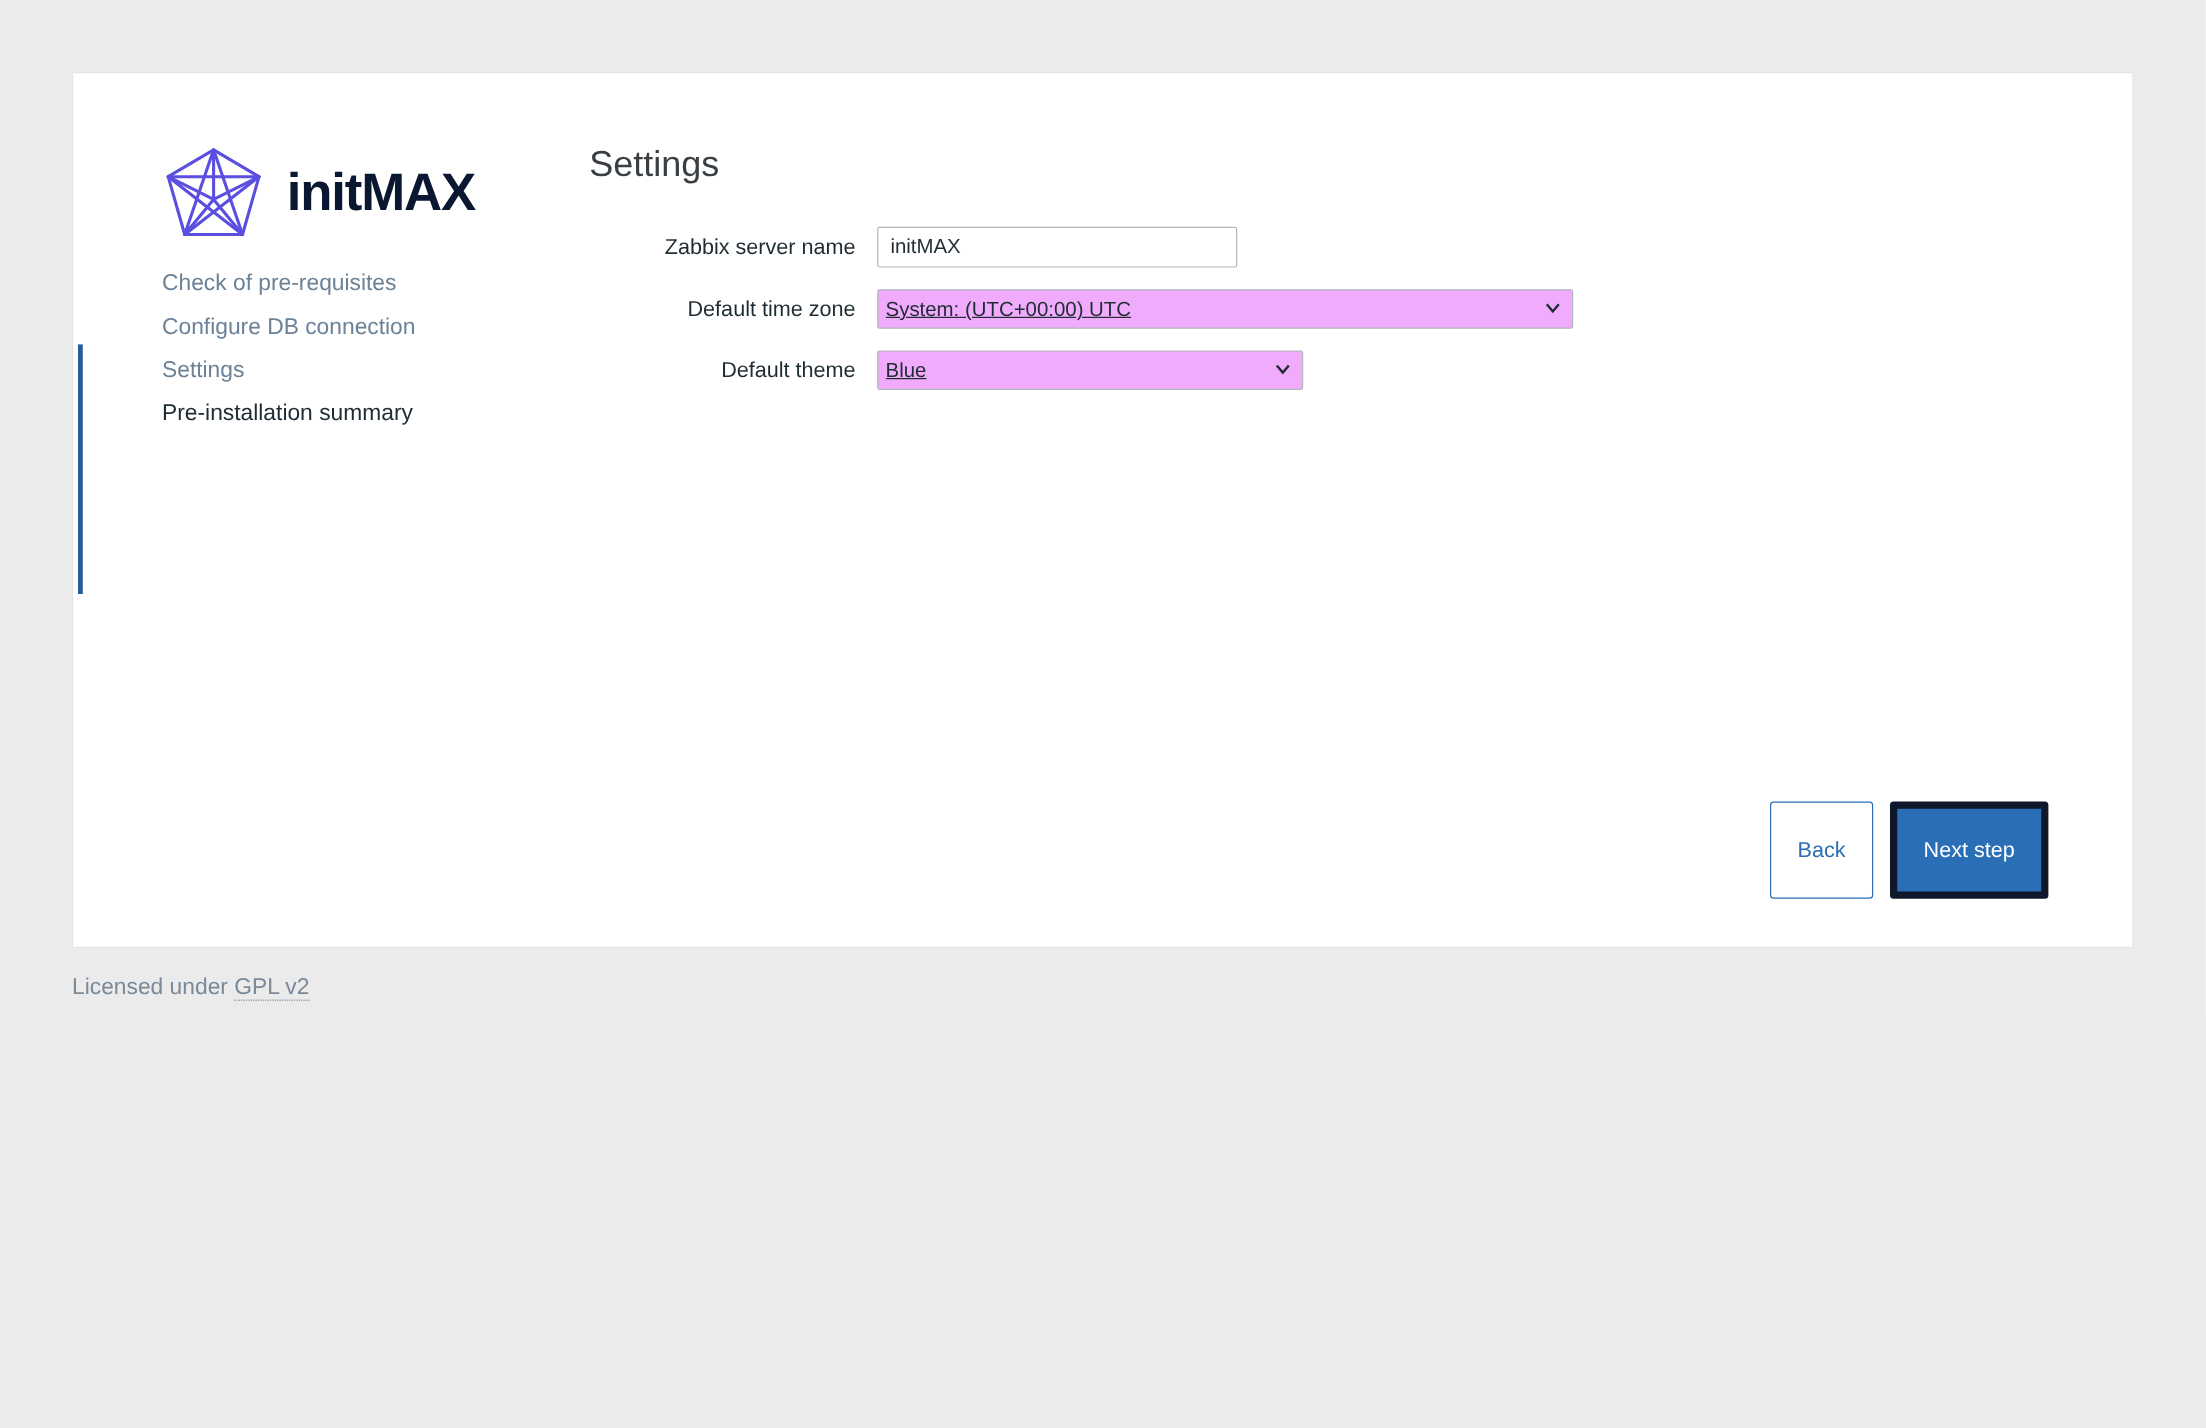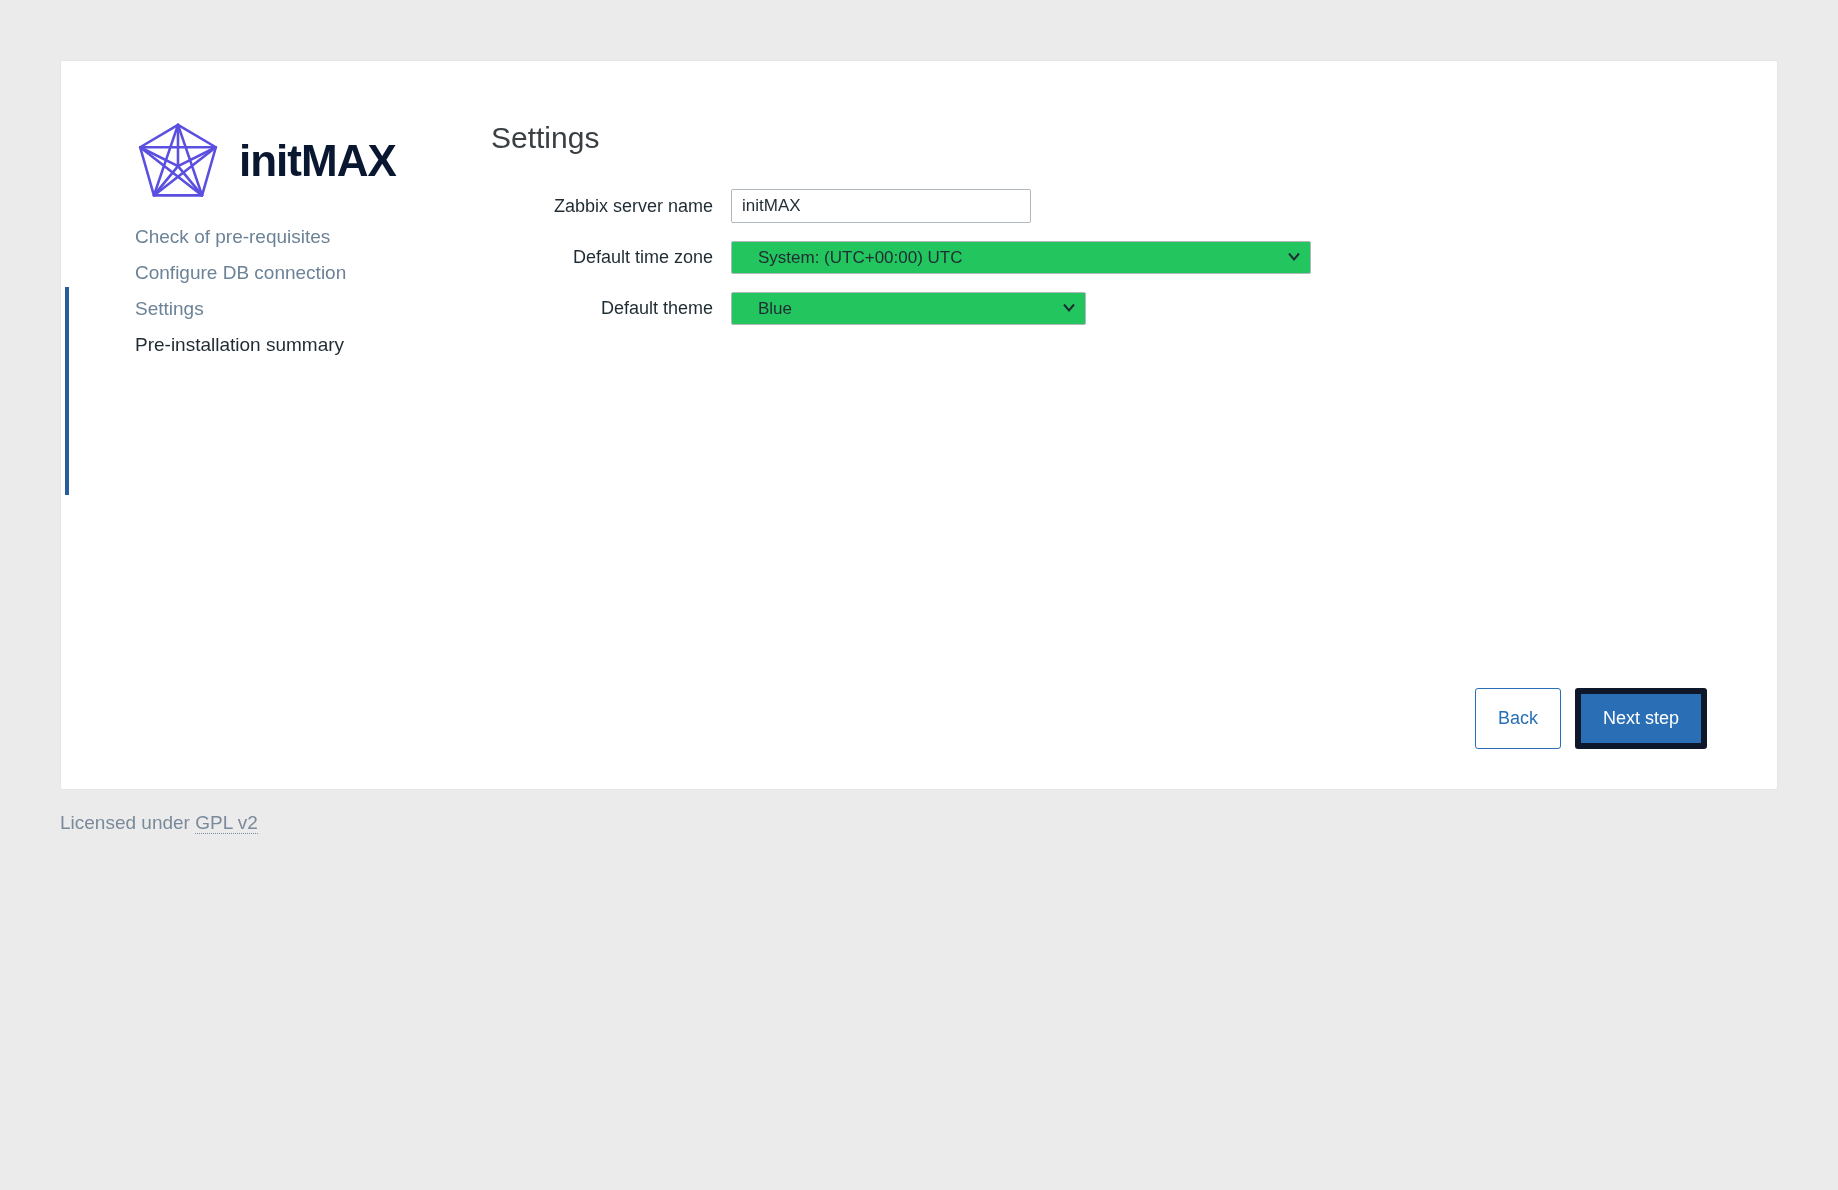--- a/index.html
+++ b/index.html
@@ -103,47 +103,48 @@
     }
     .select-wrap {
       position: relative;
       display: inline-block;
     }
     .select-wrap select {
       appearance: none;
       -webkit-appearance: none;
       font-family: inherit;
       font-size: 17px;
-      padding: 6px 40px 6px 26px;
+      padding: 6px 40px 6px 6px;
       border: 1px solid #b0b7bd;
       border-radius: 2px;
-      background: #22c55e;
+      background: #f0abfc;
       color: #1f2c33;
       cursor: pointer;
+      text-decoration: underline;
     }
     .select-wrap .chev {
       position: absolute;
       right: 10px;
       top: 50%;
       transform: translateY(-50%);
       pointer-events: none;
     }
     .sel-wide select { width: 580px; }
     .sel-narrow select { width: 355px; }
     .buttons {
       position: absolute;
       right: 70px;
       bottom: 40px;
       display: flex;
       gap: 14px;
     }
     .btn {
       font-family: inherit;
       font-size: 18px;
-      padding: 14px 22px;
+      padding: 24px 22px;
       border-radius: 3px;
       cursor: pointer;
     }
     .btn-secondary {
       background: #fff;
       color: #2a6fb5;
       border: 1px solid #2a6fb5;
     }
     .btn-primary {
       background: #2a6fb5;

